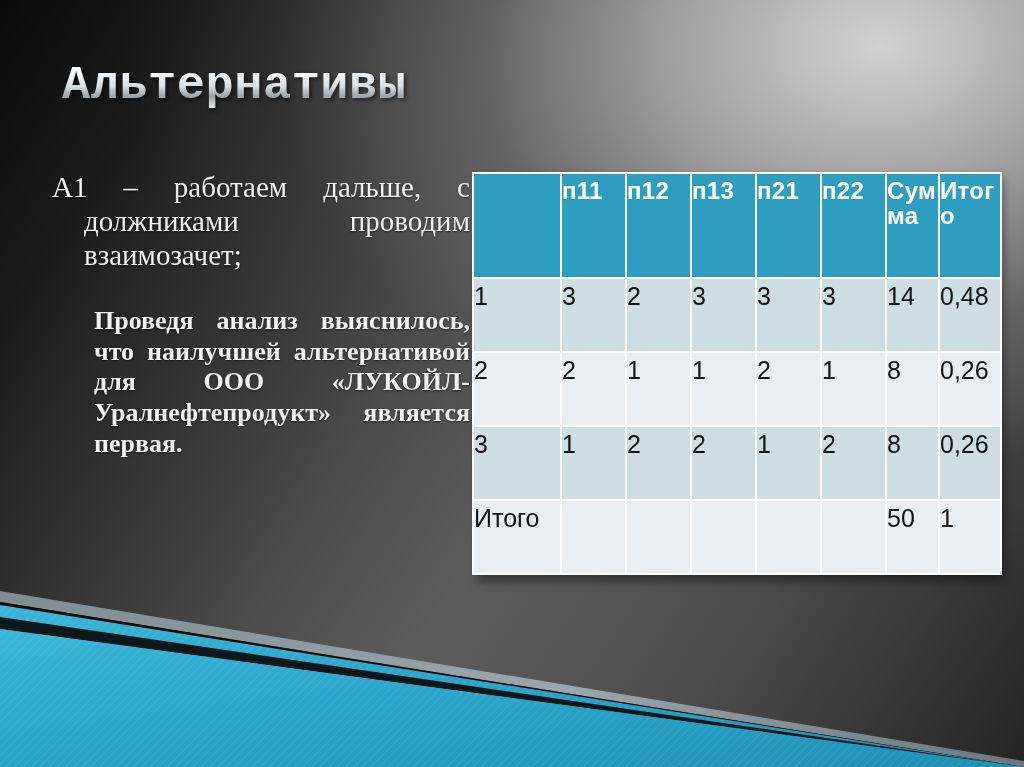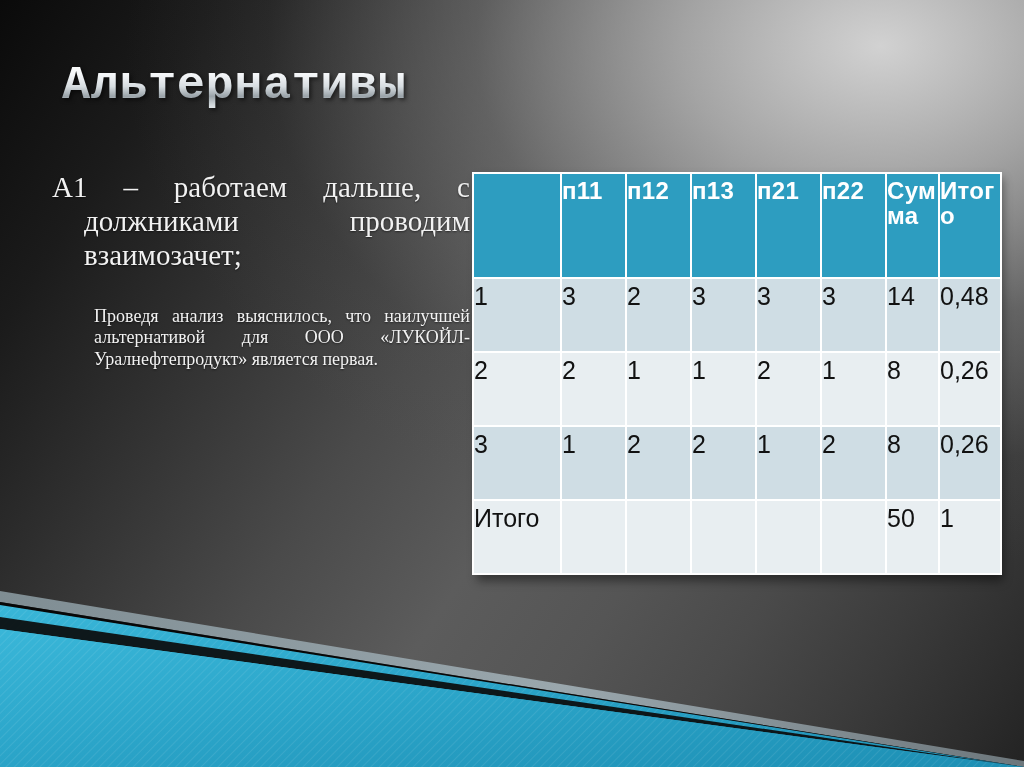--- a/index.html
+++ b/index.html
@@ -58,22 +58,23 @@
   }
   .para.indented {
     padding-left: 32px;
     text-indent: -32px;
   }
   .gap {
     height: 34px;
   }
   .para.closing {
     padding-left: 42px;
-    font-size: 18px;
+    font-size: 26px;
     line-height: 1.175;
+    font-weight: bold;
   }
 
   
   .table-wrap {
     position: absolute;
     left: 472px;
     top: 172px;
     width: 526px;
     box-shadow: 5px 6px 9px rgba(0,0,0,0.42);
   }

